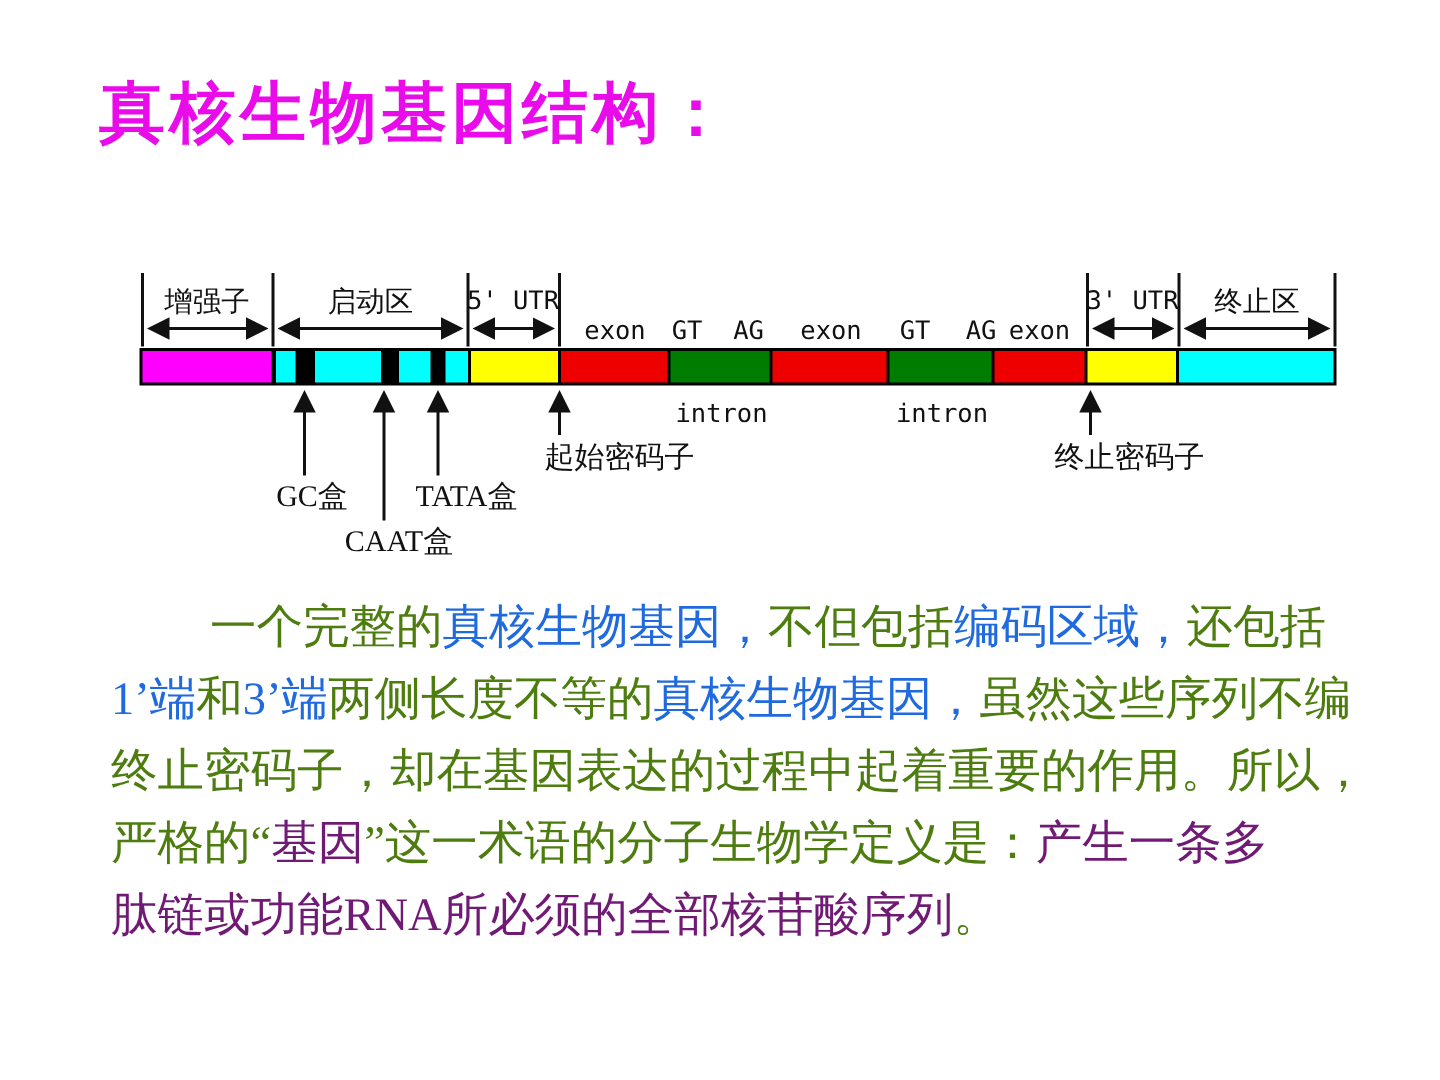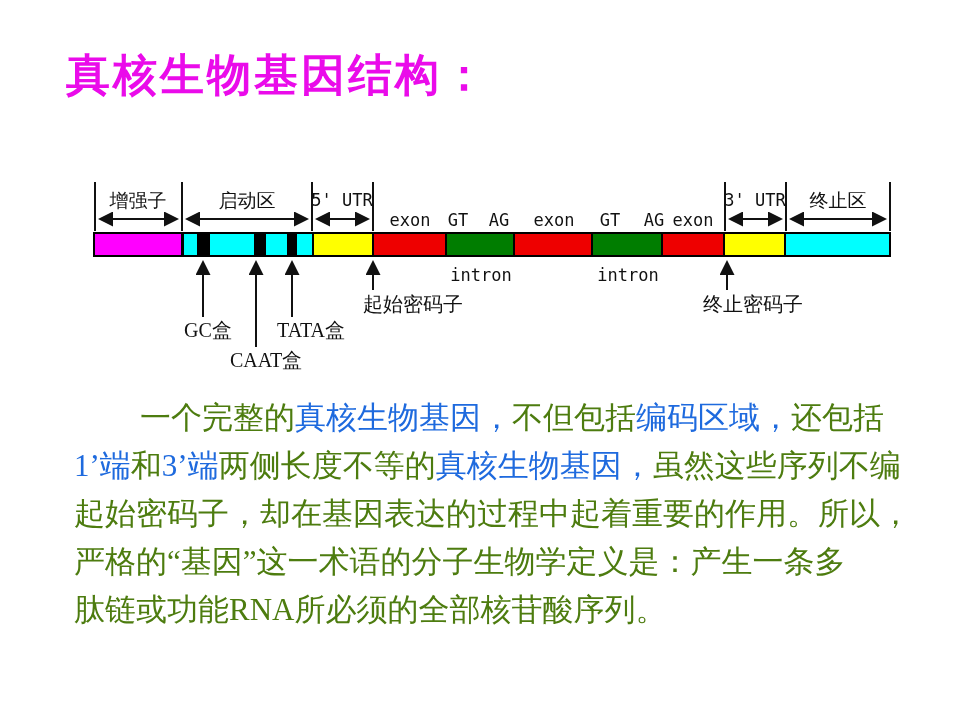--- a/index.html
+++ b/index.html
@@ -21,21 +21,21 @@
   .dsub{font-family:"Liberation Serif","DejaVu Serif",serif;font-size:20px;fill:#111;}
   .sg-magenta{fill:#ff00ff;} .sg-cyan{fill:#00ffff;} .sg-yellow{fill:#ffff00;}
   .sg-red{fill:#ee0000;} .sg-green{fill:#007d00;} .bar-bg{fill:#000000;}
   .para{
     position:absolute;left:74px;top:394px;width:846px;
     font-size:31px;line-height:48px;color:#141414;
   }
   .pline{margin:0;white-space:nowrap;}
   .pline.indent{text-indent:66px;}
   .c-blue{color:#1e6ade;margin-top:22px;}
-  .c-orange{color:#4d7c0f;}
+  .c-orange{color:#701a75;}
   .c-black{color:#4d7c0f;}
 </style>
 </head>
 <body>
 
 <div class="slide">
 
   <h1 class="slide-title">真核生物基因结构：</h1>
 
   <svg class="diagram" width="960" height="232" viewBox="0 0 960 232">
@@ -116,21 +116,21 @@
   </svg>
 
   <div class="para">
     <p class="pline indent">
       <span class="c-black">一个完整的</span><span class="c-blue">真核生物基因，</span><span class="c-black">不但包括</span><span class="c-blue">编码区域，</span><span class="c-black">还包括</span>
     </p>
     <p class="pline">
       <span class="c-blue">1’端</span><span class="c-black">和</span><span class="c-blue">3’端</span><span class="c-black">两侧长度不等的</span><span class="c-blue">真核生物基因，</span><span class="c-black">虽然这些序列不编</span>
     </p>
     <p class="pline">
-      <span class="c-black">起始密码子，却在基因表达的过程中起着重要的作用。所以，</span>
+      <span class="c-black">终止密码子，却在基因表达的过程中起着重要的作用。所以，</span>
     </p>
     <p class="pline">
       <span class="c-black">严格的“</span><span class="c-orange">基因</span><span class="c-black">”这一术语的分子生物学定义是：</span><span class="c-orange">产生一条多</span>
     </p>
     <p class="pline">
       <span class="c-orange">肽链或功能RNA所必须的全部核苷酸序列</span><span class="c-black">。</span>
     </p>
   </div>
 
 </div>

